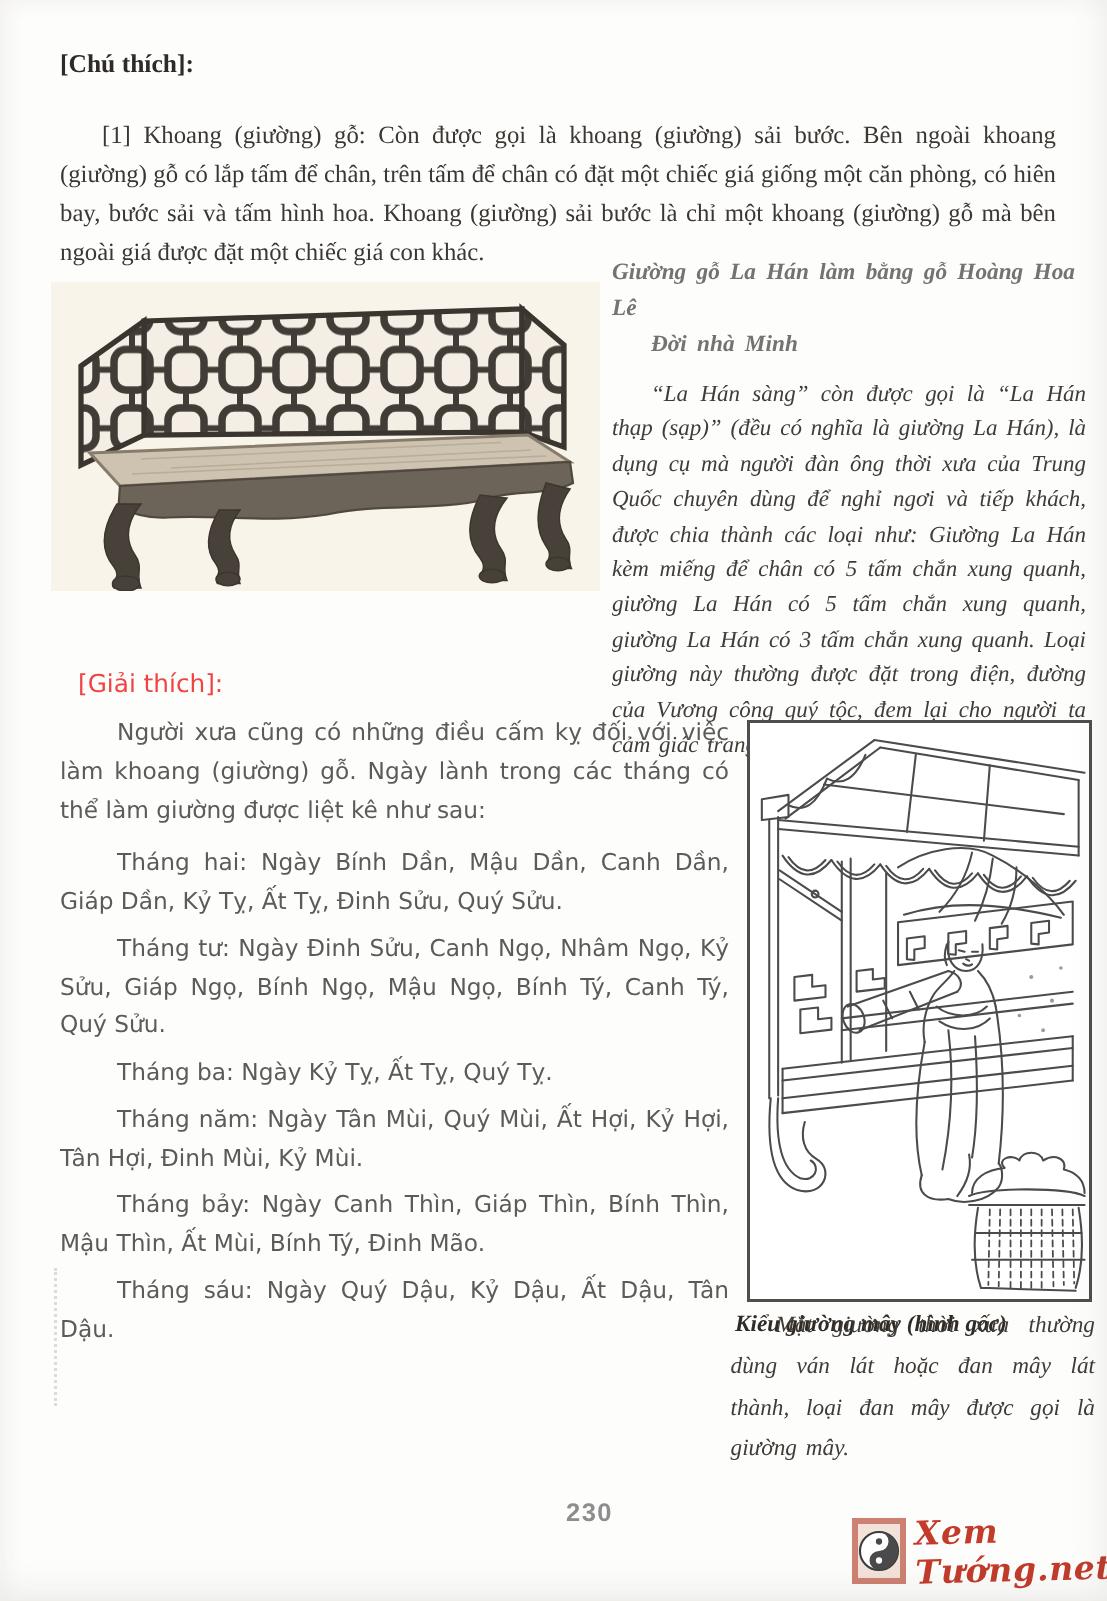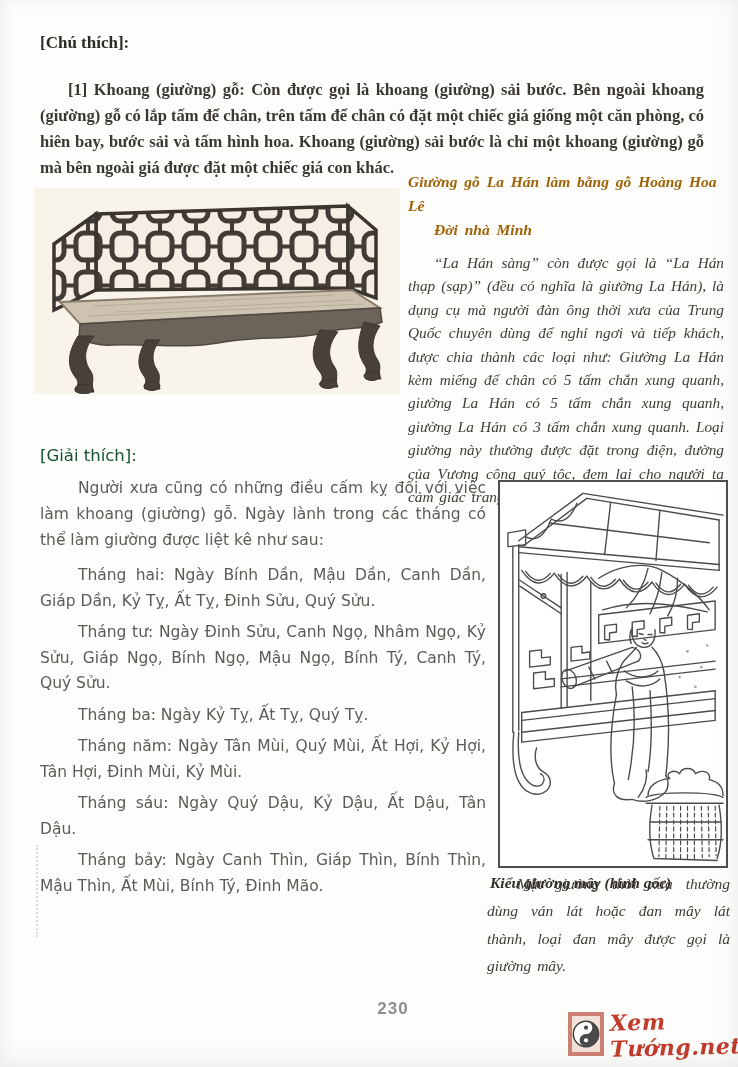--- a/index.html
+++ b/index.html
@@ -11,45 +11,45 @@
   .sheet::after{
     content:"";position:absolute;inset:0;pointer-events:none;
     box-shadow:inset -5px -10px 22px rgba(90,85,78,.07), inset 4px 2px 14px rgba(90,85,78,.04);
   }
   
   .h-chuthich{
     position:absolute;left:40px;top:33px;font-size:17px;font-weight:bold;color:#2e2a26;
   }
   .p-chuthich{
     position:absolute;left:40px;top:60px;width:664px;
-    font-size:16.5px;line-height:26px;text-align:justify;text-indent:28px;color:#3b3733;font-weight:bold;
+    font-size:16.5px;line-height:26px;text-align:justify;text-indent:28px;color:#3b3733;
   }
   
   .bench-fig{
     position:absolute;left:34px;top:188px;width:366px;height:206px;
     background:#f8f6f1;
   }
   .bench-fig svg{width:100%;height:100%;display:block;filter:contrast(.95) sepia(.08);}
   
   .lahan-col{position:absolute;left:408px;top:170px;width:316px;}
   .lahan-title{
-    font-size:15.5px;font-weight:bold;font-style:italic;line-height:24px;color:#a16207;
+    font-size:15.5px;font-weight:bold;font-style:italic;line-height:24px;color:#737373;
     word-spacing:3px;
   }
   .lahan-title .t2{display:block;padding-left:26px;}
   .lahan-body{
     margin-top:9px;font-size:15.3px;font-style:italic;line-height:23.4px;
     text-align:justify;text-indent:26px;color:#403c37;word-spacing:2px;
   }
   
   .giai-left{
     position:absolute;left:40px;top:446px;width:446px;
     font-family:"DejaVu Sans",sans-serif;color:#5d5b58;
   }
-  .h-giaithich{font-size:16.5px;color:#14532d;margin:0 0 10px 0;font-weight:500;}
+  .h-giaithich{font-size:16.5px;color:#ef4444;margin:0 0 10px 12px;font-weight:500;}
   .giai-intro{
     margin:0 0 10px 0;font-size:15.5px;line-height:26px;text-align:justify;text-indent:38px;
   }
   .month-p{
     margin:6px 0 0 0;font-size:15.5px;line-height:25.5px;text-align:justify;text-indent:38px;
   }
   
   .illus{
     position:absolute;left:498px;top:480px;width:230px;height:388px;
     border:2px solid #4e4e4e;box-sizing:border-box;background:#fff;
@@ -141,22 +141,22 @@
     <p class="lahan-body">“La Hán sàng” còn được gọi là “La Hán thạp (sạp)” (đều có nghĩa là giường La Hán), là dụng cụ mà người đàn ông thời xưa của Trung Quốc chuyên dùng để nghỉ ngơi và tiếp khách, được chia thành các loại như: Giường La Hán kèm miếng để chân có 5 tấm chắn xung quanh,  giường La Hán có 5 tấm chắn xung quanh, giường La Hán có 3 tấm chắn xung quanh. Loại giường này thường được đặt trong điện, đường của Vương công quý tộc, đem lại cho người ta cảm giác trang nghiêm, cung kính.</p>
   </div>
 
   <div class="giai-left">
     <div class="h-giaithich">[Giải thích]:</div>
     <p class="giai-intro">Người xưa cũng có những điều cấm kỵ đối với việc làm khoang (giường) gỗ. Ngày lành trong các tháng có thể làm giường được liệt kê như sau:</p>
     <p class="month-p">Tháng hai: Ngày Bính Dần, Mậu Dần, Canh Dần, Giáp Dần, Kỷ Tỵ, Ất Tỵ, Đinh Sửu, Quý Sửu.</p>
     <p class="month-p">Tháng tư: Ngày Đinh Sửu, Canh Ngọ, Nhâm Ngọ, Kỷ Sửu, Giáp Ngọ, Bính Ngọ, Mậu Ngọ, Bính Tý, Canh Tý, Quý Sửu.</p>
     <p class="month-p">Tháng ba: Ngày Kỷ Tỵ, Ất Tỵ, Quý Tỵ.</p>
     <p class="month-p">Tháng năm: Ngày Tân Mùi, Quý Mùi, Ất Hợi, Kỷ Hợi, Tân Hợi, Đinh Mùi, Kỷ Mùi.</p>
+    <p class="month-p">Tháng bảy: Ngày Canh Thìn, Giáp Thìn, Bính Thìn, Mậu Thìn, Ất Mùi, Bính Tý, Đinh Mão.</p>
     <p class="month-p">Tháng sáu: Ngày Quý Dậu, Kỷ Dậu, Ất Dậu, Tân Dậu.</p>
-    <p class="month-p">Tháng bảy: Ngày Canh Thìn, Giáp Thìn, Bính Thìn, Mậu Thìn, Ất Mùi, Bính Tý, Đinh Mão.</p>
   </div>
 
   <div class="scan-dots"></div>
 
   <div class="illus">
     <svg viewBox="0 0 229 386">
       <g stroke="#4b4b4b" fill="none" stroke-width="1.4" stroke-linecap="round" stroke-linejoin="round">
 
         <path d="M8,50 L26,47 L26,62 L8,64 Z"></path>
         <path d="M13,64 L13,252 M19,62 L19,250"></path>

